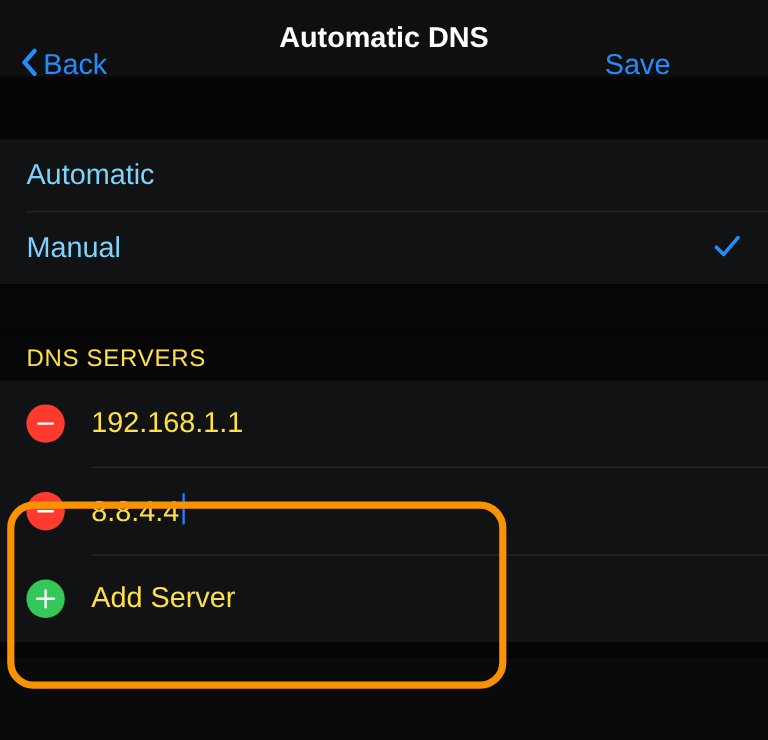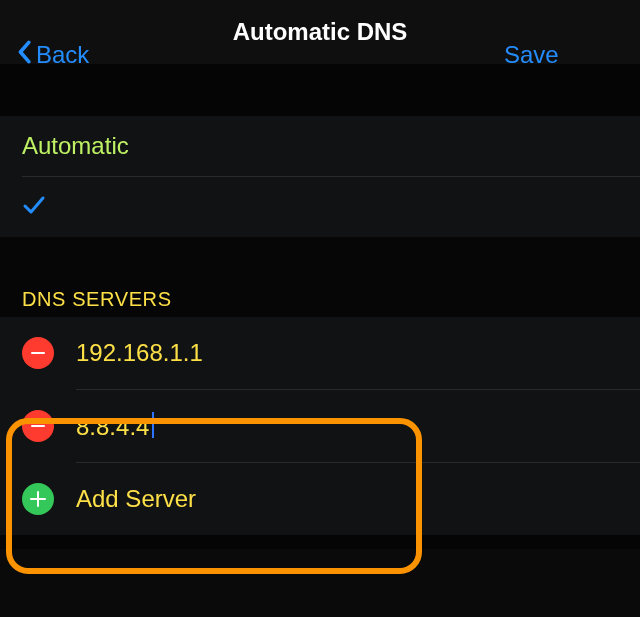--- a/index.html
+++ b/index.html
@@ -30,21 +30,21 @@
     .gap-dark { height: 52px; background: #050505; }
 
     .section { background: #111213; }
     .row {
       display: flex;
       align-items: center;
       justify-content: space-between;
       height: 60px;
       padding: 0 22px;
       font-size: 24px;
-      color: #bef264;
+      color: #7dd3fc;
     }
     .sep {
       height: 1px;
       margin-left: 22px;
       background: #2a2a2c;
     }
     .check { color: #248dfd; font-size: 26px; }
 
     .gap2 { height: 40px; background: #060606; }
     .section-header {
@@ -132,20 +132,21 @@
 </div>
 
 <div class="gap-dark"></div>
 
 <div class="section">
   <div class="row">
     <span>Automatic</span>
   </div>
   <div class="sep"></div>
   <div class="row">
+    <span>Manual</span>
     <span class="check">
       <svg width="24" height="22" viewBox="0 0 24 22">
           <path d="M3 12 L9 18 L21 4" fill="none" stroke="#248dfd" stroke-width="3" stroke-linecap="round" stroke-linejoin="round"></path>
         </svg>
     </span>
   </div>
 </div>
 
 <div class="gap2"></div>
 <div class="section-header">DNS SERVERS</div>

